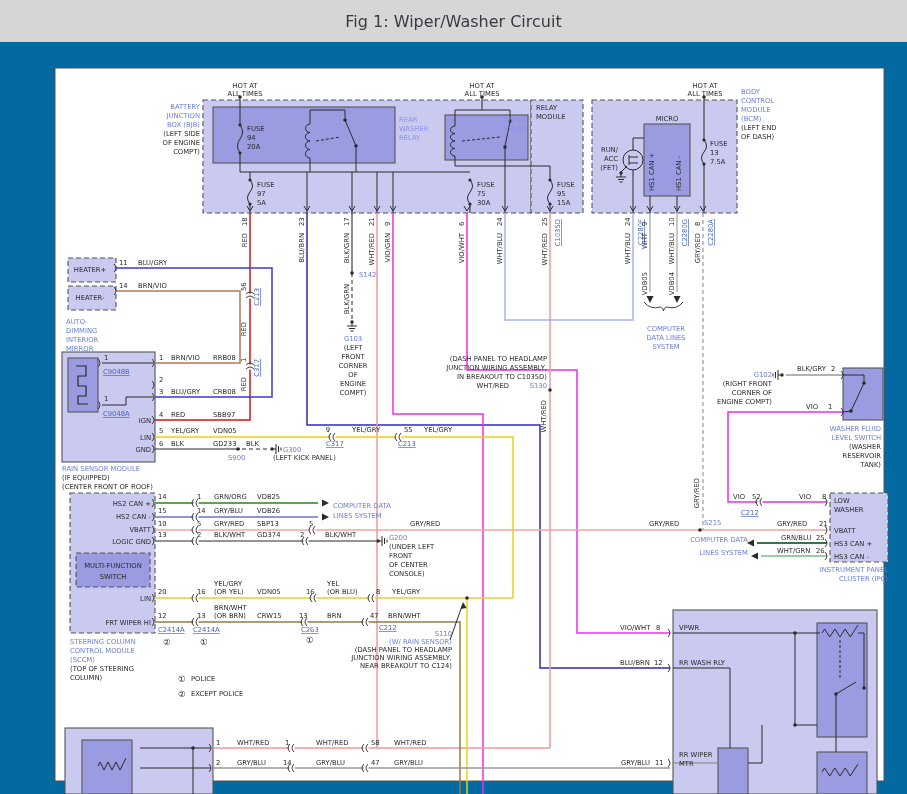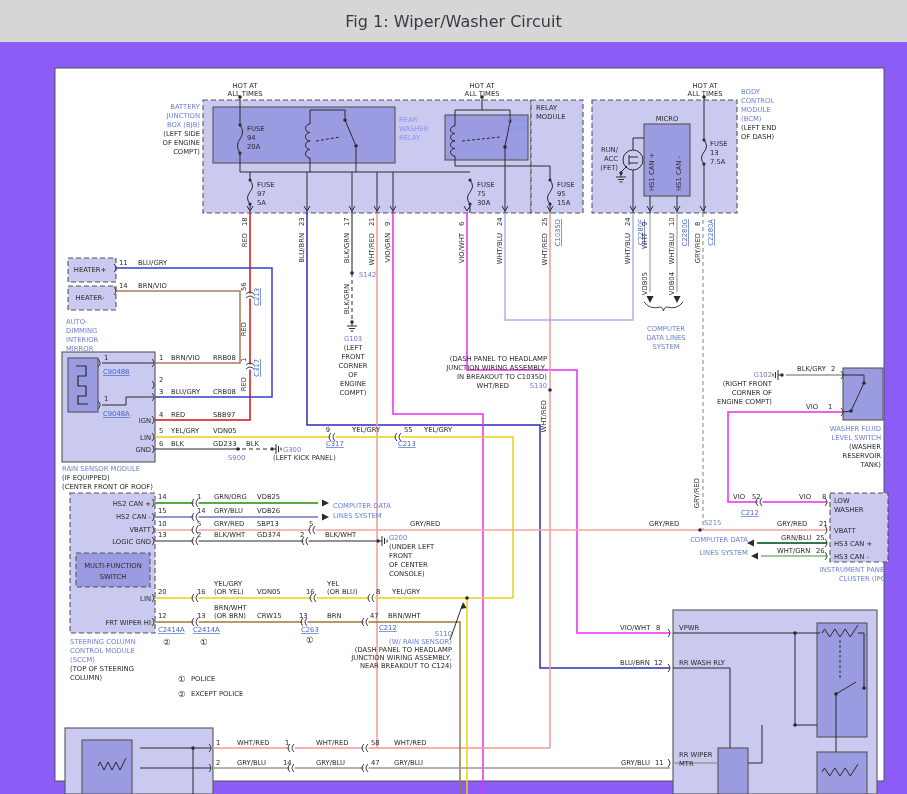--- a/index.html
+++ b/index.html
@@ -1,16 +1,16 @@
 <!DOCTYPE html>
 <html><head>
 <meta charset="utf-8">
 <style>
   html,body{margin:0;padding:0;background:#fff;}
-  #stage{position:relative;width:907px;height:794px;background:#8b5cf6;overflow:hidden;
+  #stage{position:relative;width:907px;height:794px;background:#0369a1;overflow:hidden;
          font-family:"DejaVu Sans","Liberation Sans",sans-serif;}
   #titlebar{position:absolute;left:0;top:0;width:907px;height:42px;background:#d6d6d6;
             display:flex;align-items:center;justify-content:center;}
   #titlebar .t{font-size:16px;color:#3a3a44;}
   svg{position:absolute;left:0;top:0;}
   text{font-family:"DejaVu Sans","Liberation Sans",sans-serif;}
 </style>
 </head>
 <body>
 <div id="stage">

